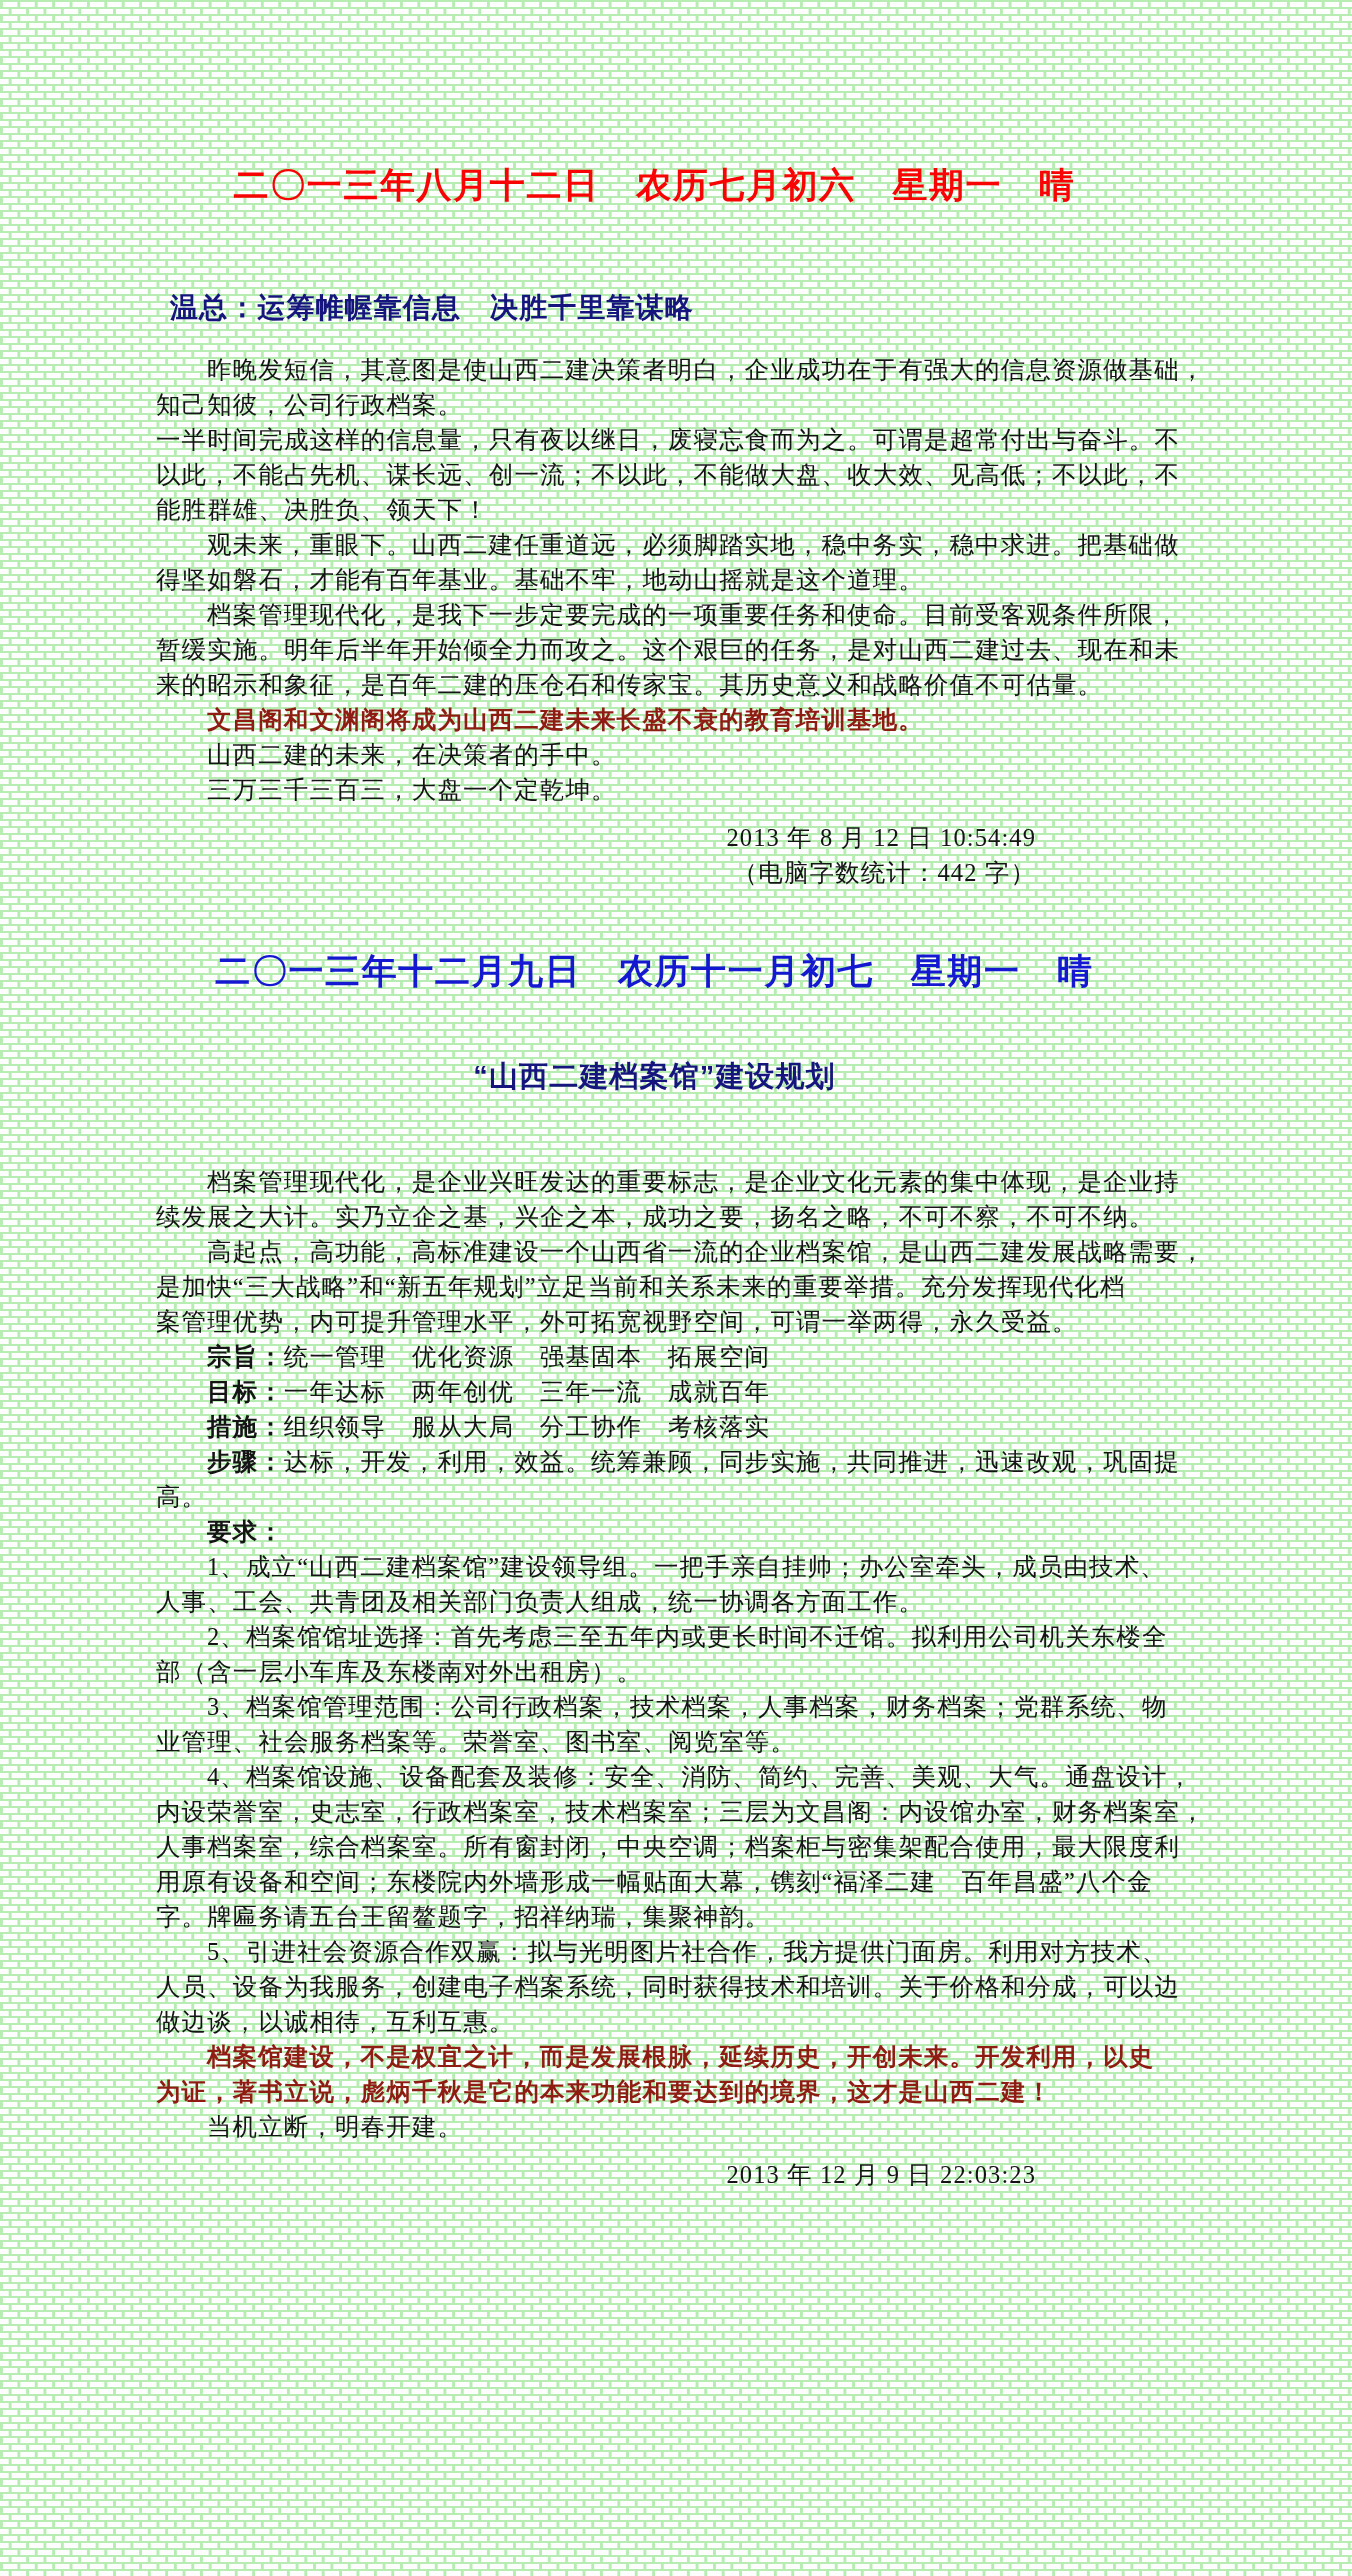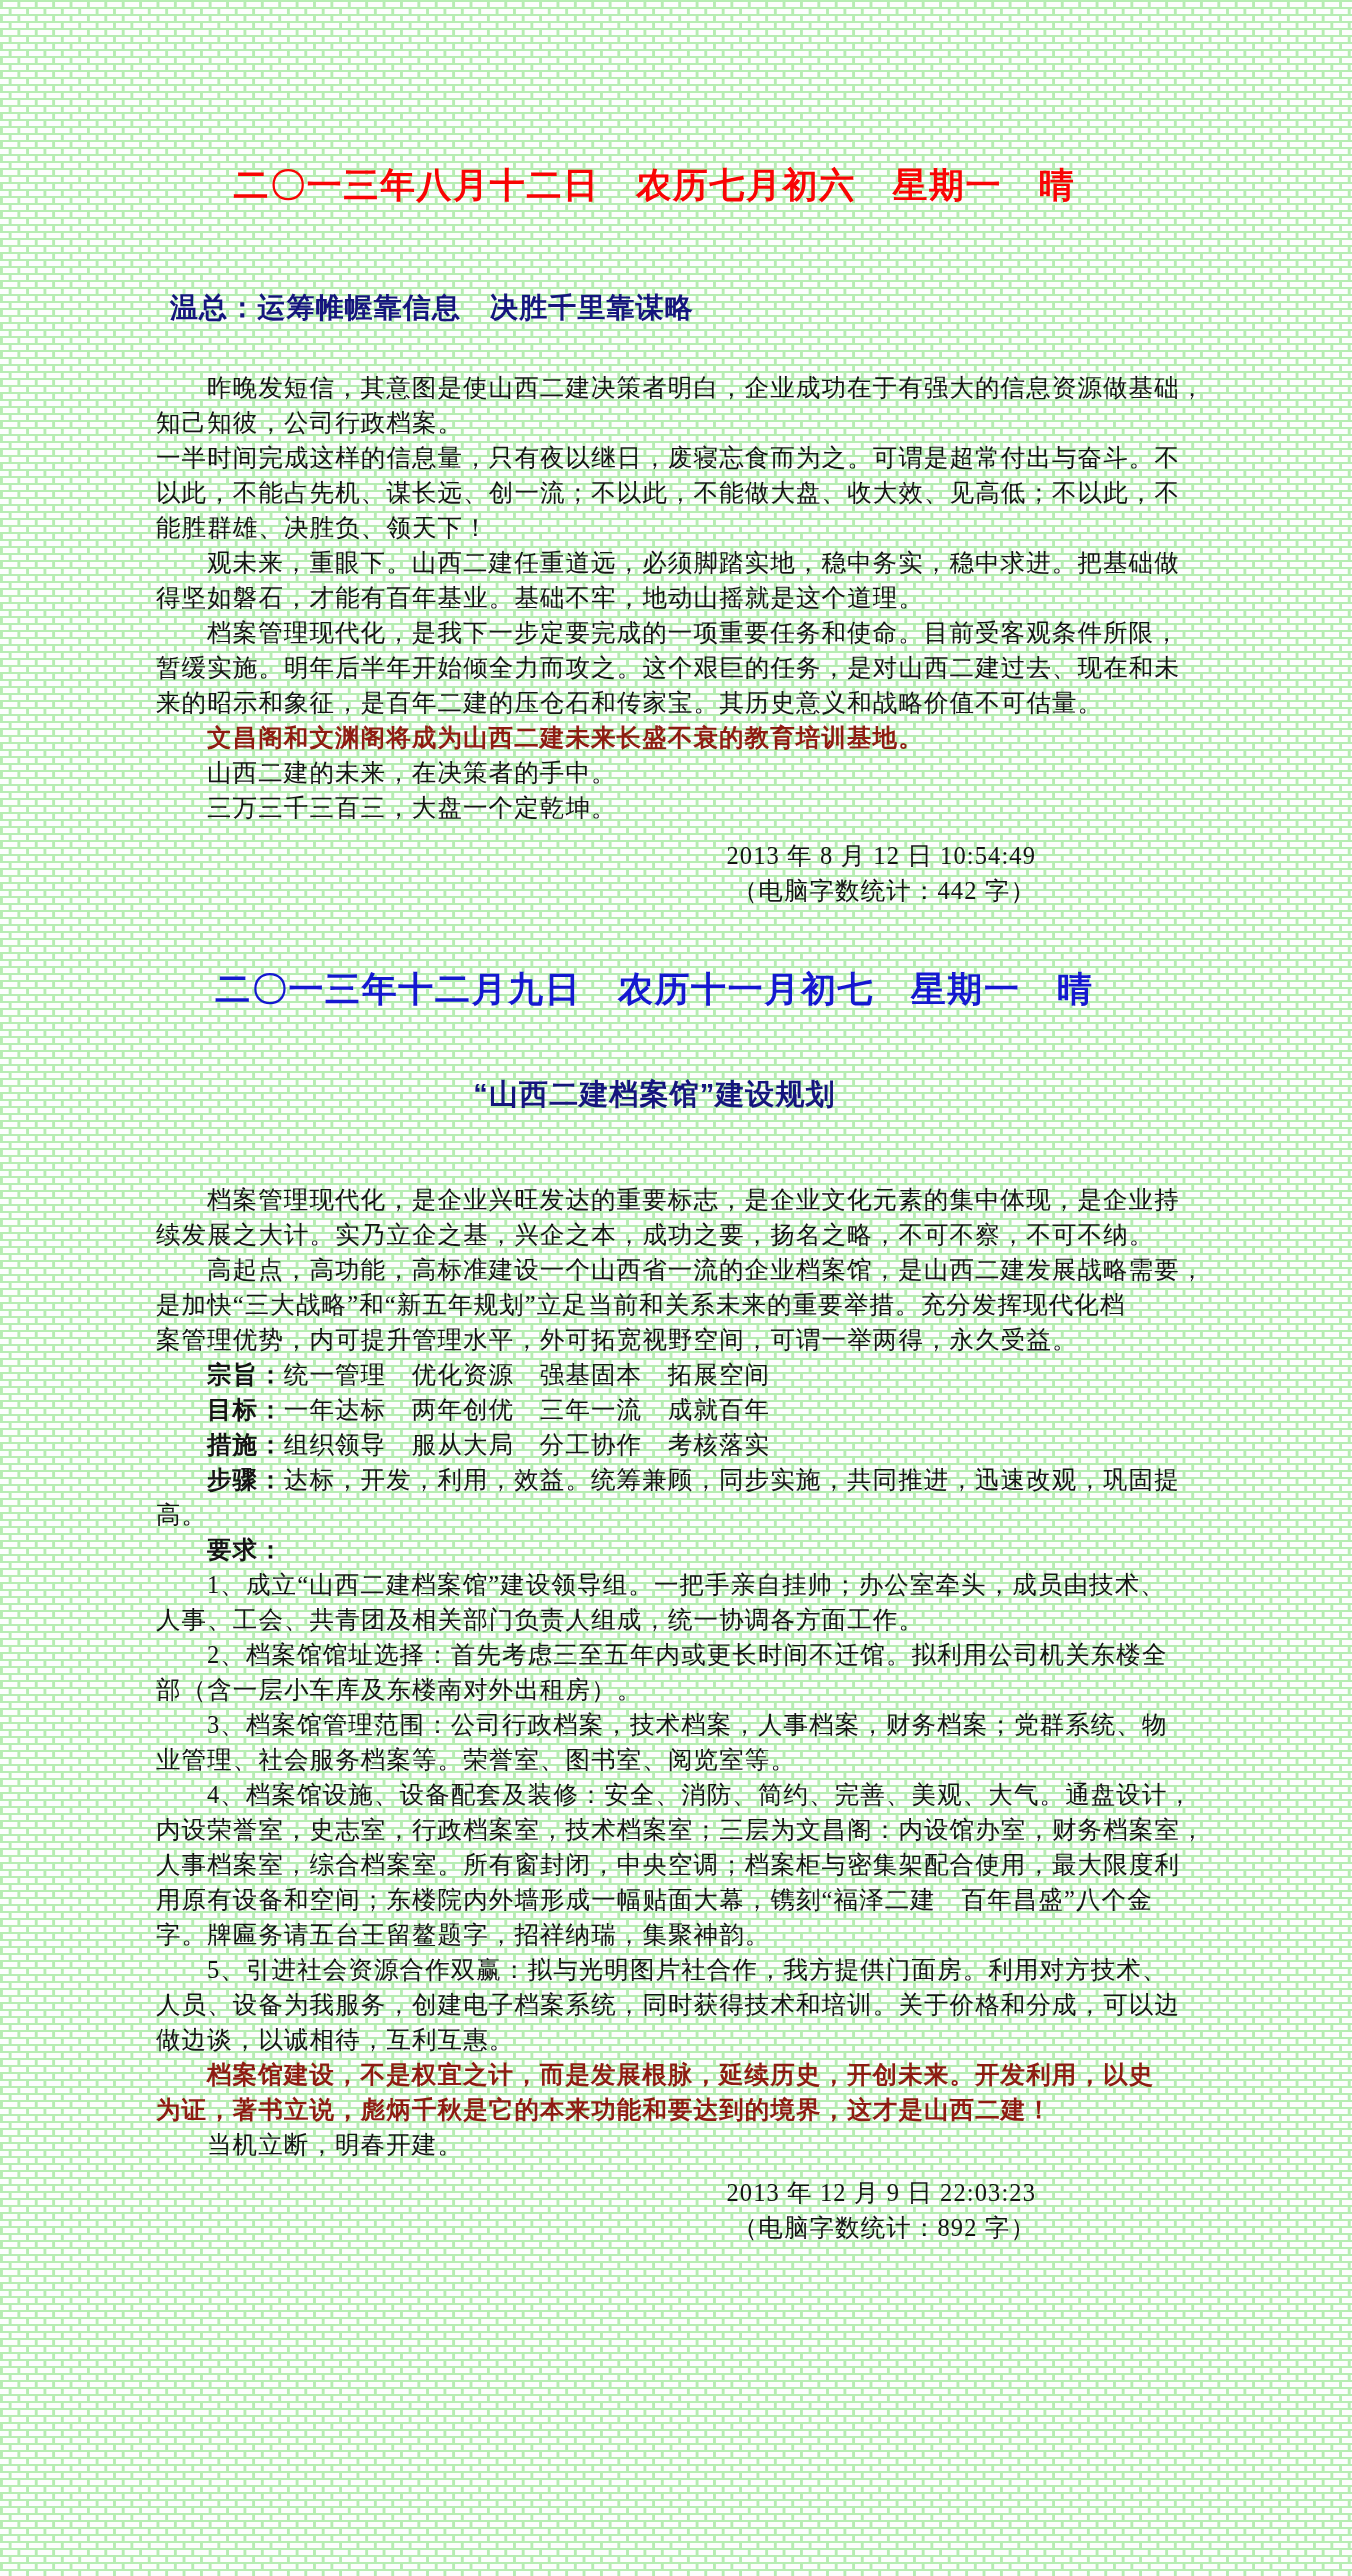--- a/index.html
+++ b/index.html
@@ -56,21 +56,21 @@
   .subheading{
     margin-top:65px;
     font-family:"Liberation Sans","DejaVu Sans",sans-serif;
     font-weight:bold;
     font-size:29px;
     letter-spacing:1.1px;
     color:var(--navy);
     text-align:center;
     white-space:nowrap;
   }
-  .body{margin-top:43px;font-size:24.5px;letter-spacing:1.1px;}
+  .body{margin-top:25px;font-size:24.5px;letter-spacing:1.1px;}
   .line{line-height:35px;min-height:35px;white-space:nowrap;}
   .line.ind{padding-left:51px;}
   .line.em{color:var(--dark-red);font-weight:bold;}
   .line .lead{font-weight:bold;}
   .stamp{
     margin-top:13px;
     font-size:24.5px;
     letter-spacing:1.1px;
     text-align:right;
     padding-right:117px;
@@ -136,18 +136,17 @@
         <div class="line">字。牌匾务请五台王留鳌题字，招祥纳瑞，集聚神韵。</div>
         <div class="line ind">5、引进社会资源合作双赢：拟与光明图片社合作，我方提供门面房。利用对方技术、</div>
         <div class="line">人员、设备为我服务，创建电子档案系统，同时获得技术和培训。关于价格和分成，可以边</div>
         <div class="line">做边谈，以诚相待，互利互惠。</div>
         <div class="line ind em">档案馆建设，不是权宜之计，而是发展根脉，延续历史，开创未来。开发利用，以史</div>
         <div class="line em">为证，著书立说，彪炳千秋是它的本来功能和要达到的境界，这才是山西二建！</div>
         <div class="line ind">当机立断，明春开建。</div>
       </div>
     <div class="stamp">
       <div>2013 年 12 月 9 日 22:03:23</div>
-      <div>（电脑字数统计：892 字）</div>
     </div>
   </section>
 
 </div>
 
 
 </body></html>

